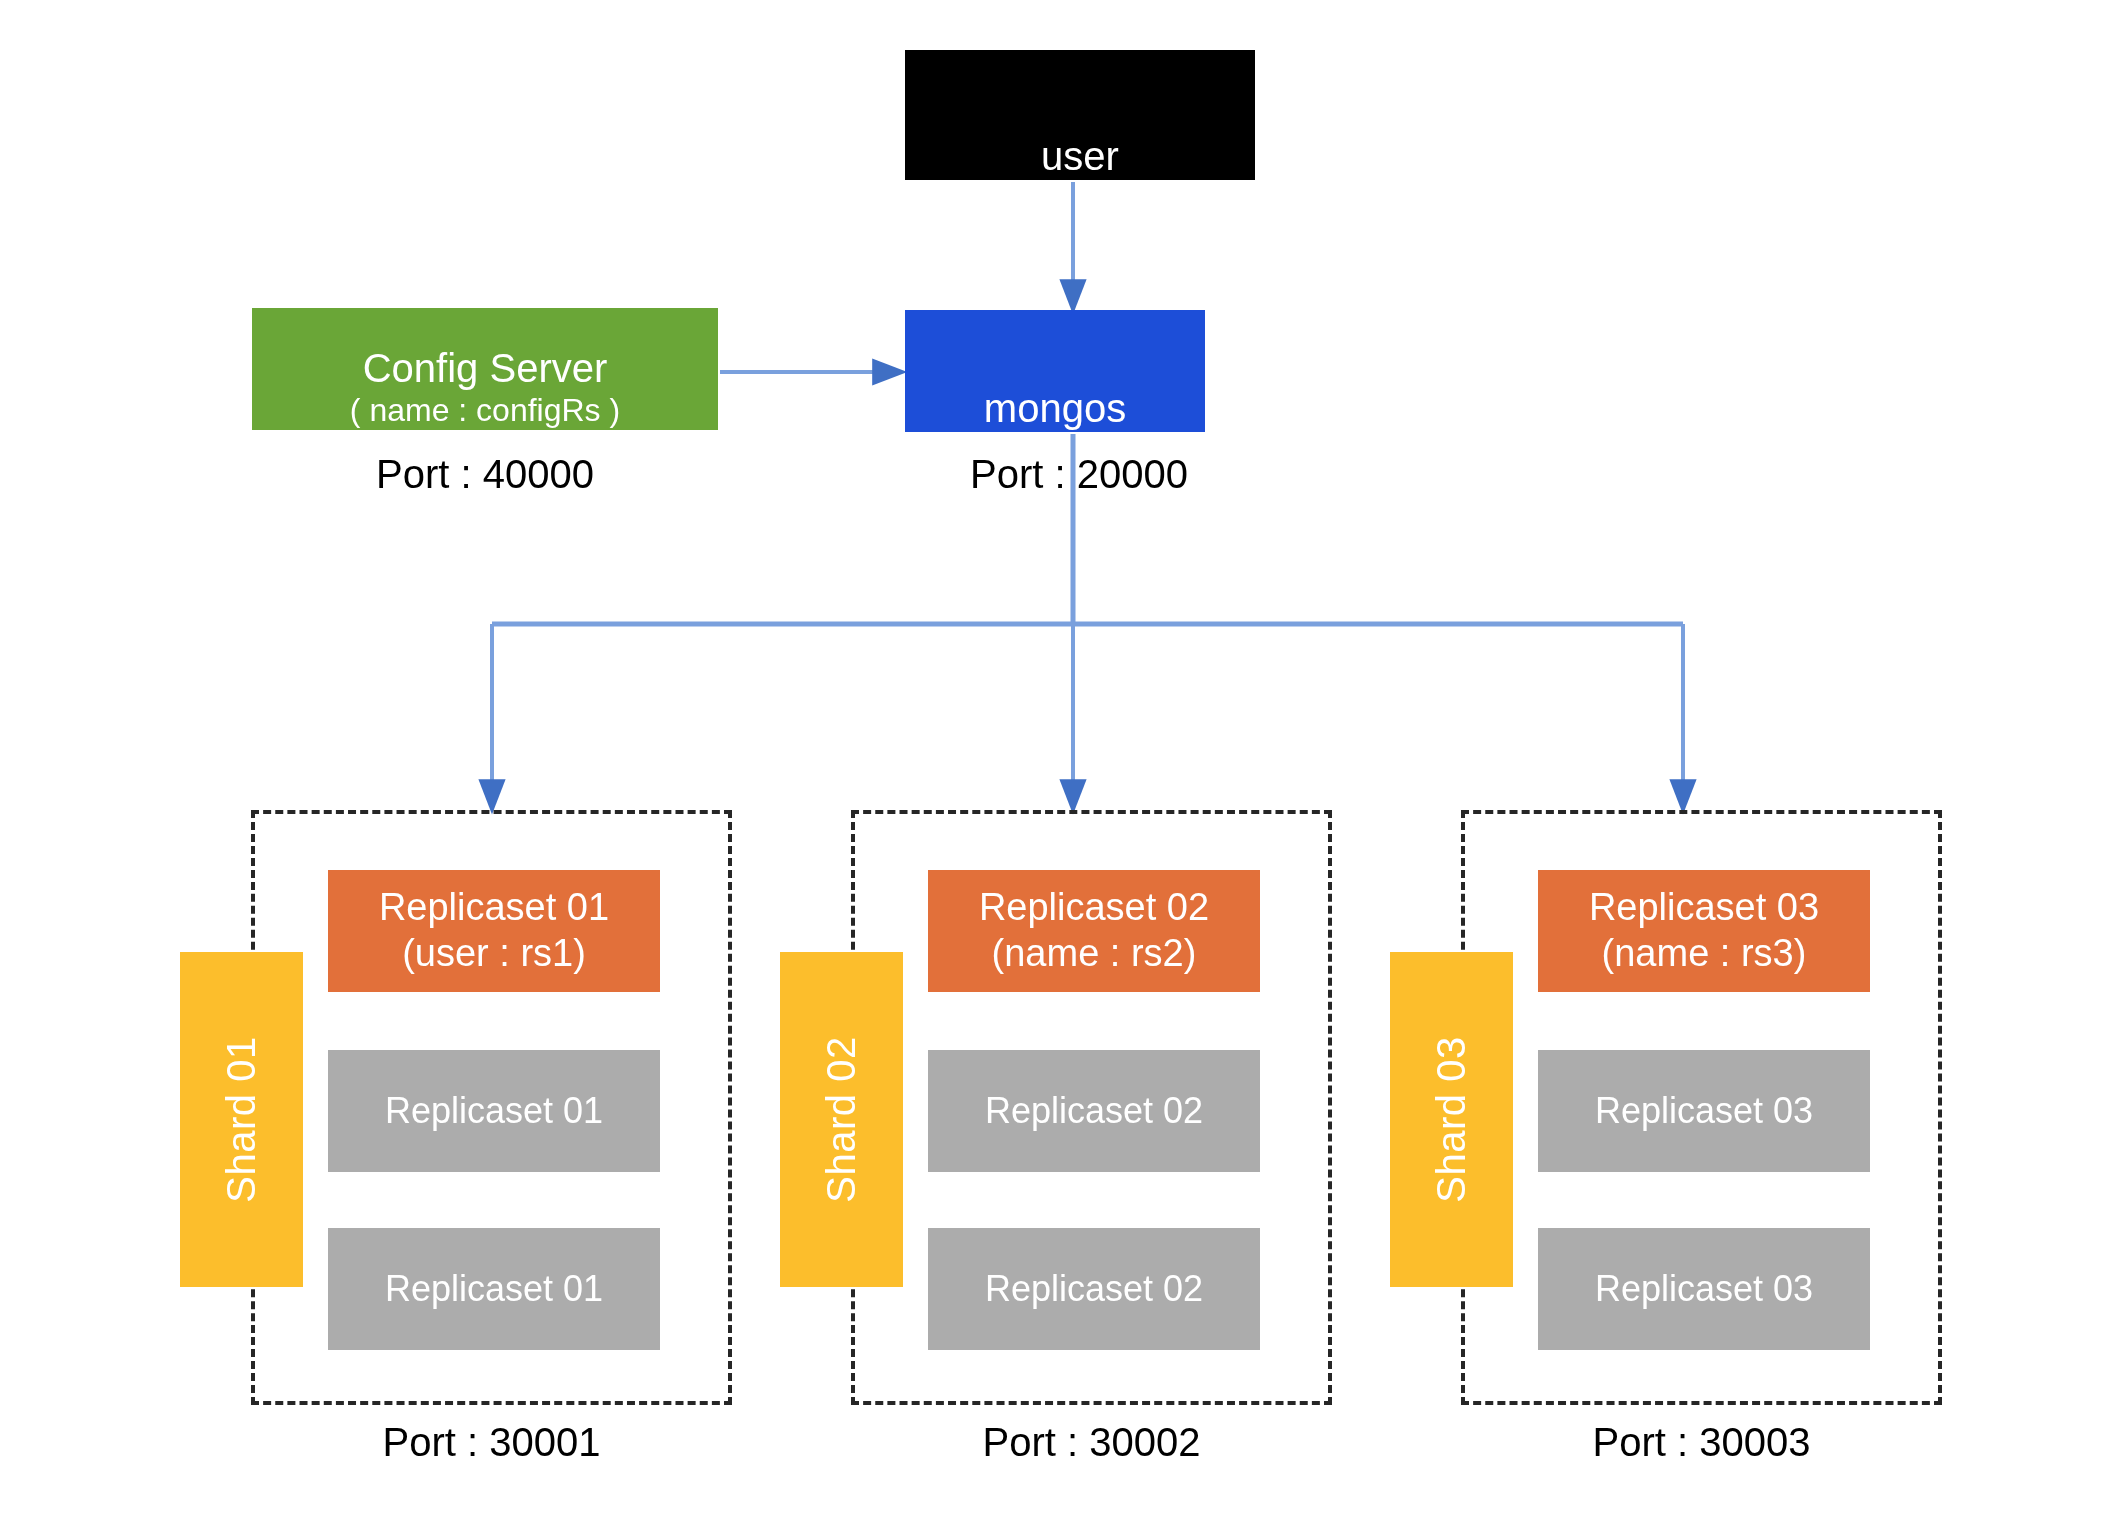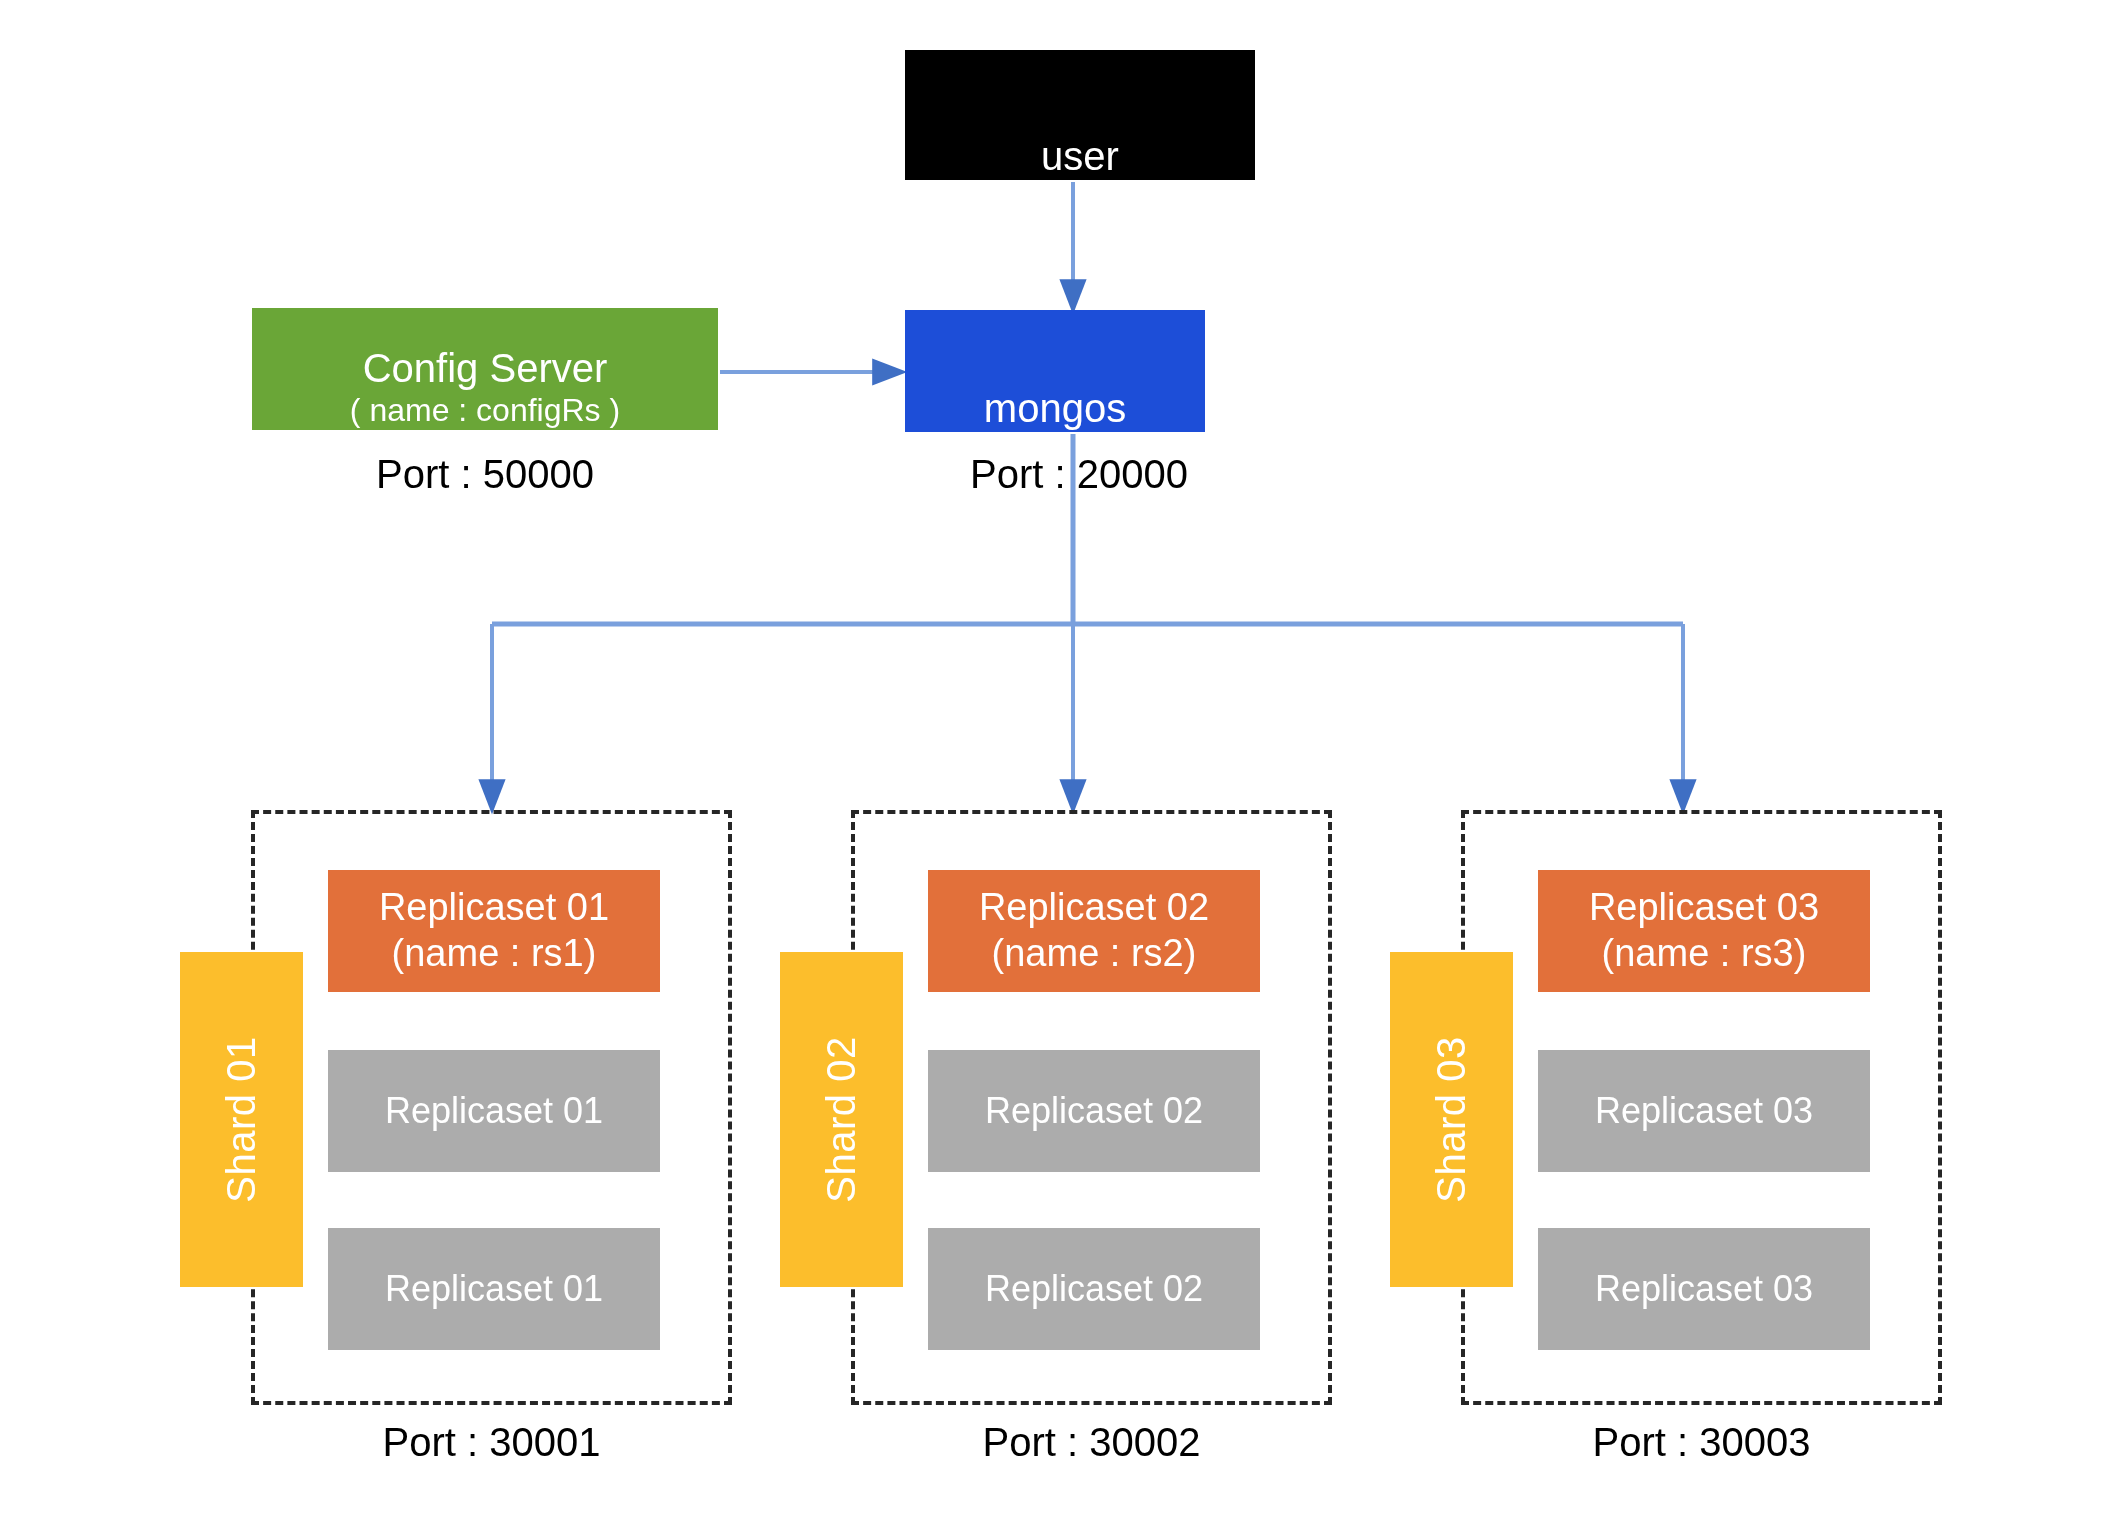--- a/index.html
+++ b/index.html
@@ -167,34 +167,34 @@
   </svg>
 
   <div class="node user-box">
     <span>user</span>
   </div>
 
   <div class="node config-box">
     <span>Config Server</span>
     <span class="line2">( name : configRs )</span>
   </div>
-  <div class="port-label port-config">Port : 50000</div>
+  <div class="port-label port-config">Port : 40000</div>
 
   <div class="node mongos-box">
     <span>mongos</span>
   </div>
   <div class="port-label port-mongos">Port : 20000</div>
 
   <div class="shard-frame frame1"></div>
   <div class="shard-bar bar1">
     <span>Shard 01</span>
   </div>
   <div class="rs-primary col1">
     <span>Replicaset 01</span>
-    <span>(name : rs1)</span>
+    <span>(user : rs1)</span>
   </div>
   <div class="rs-secondary col1 row-a">
     <span>Replicaset 01</span>
   </div>
   <div class="rs-secondary col1 row-b">
     <span>Replicaset 01</span>
   </div>
   <div class="port-label port-shard1">Port : 30001</div>
 
   <div class="shard-frame frame2"></div>

